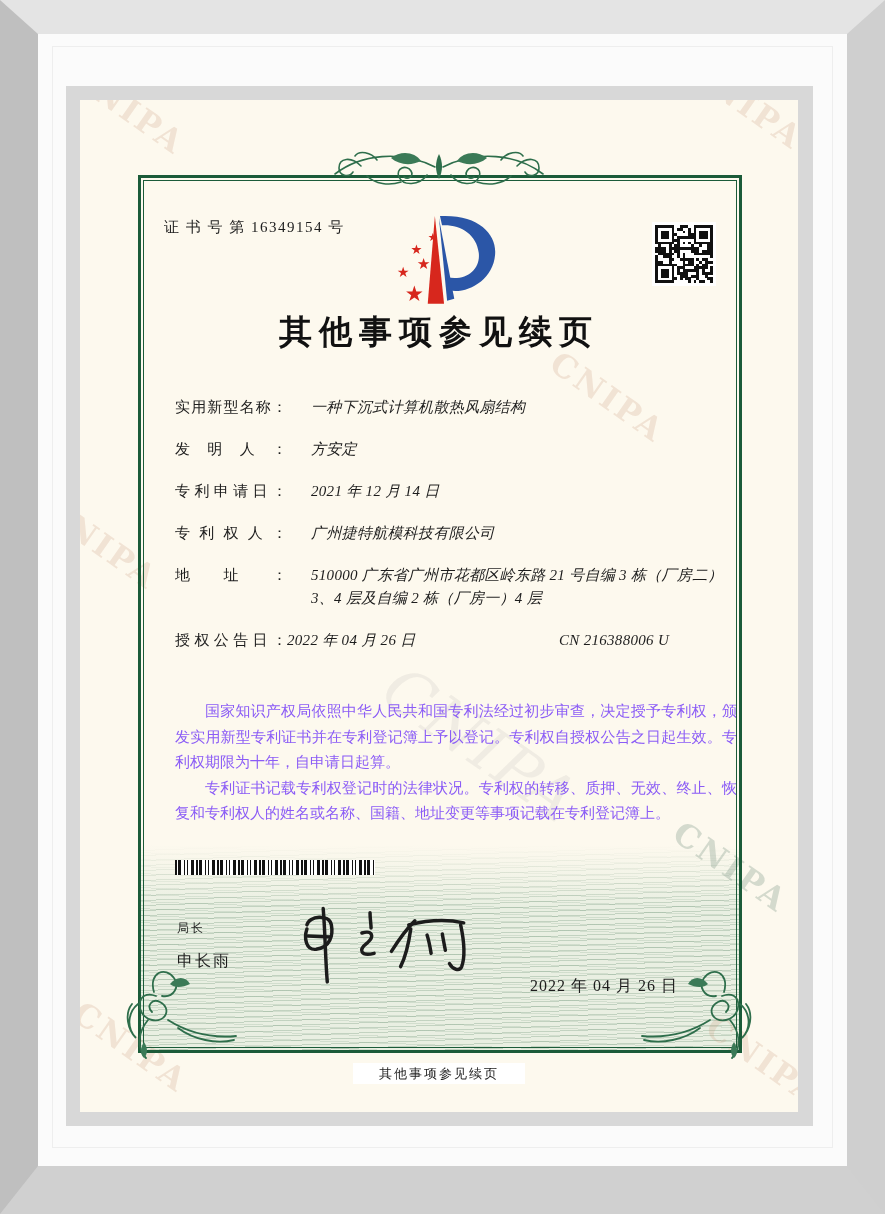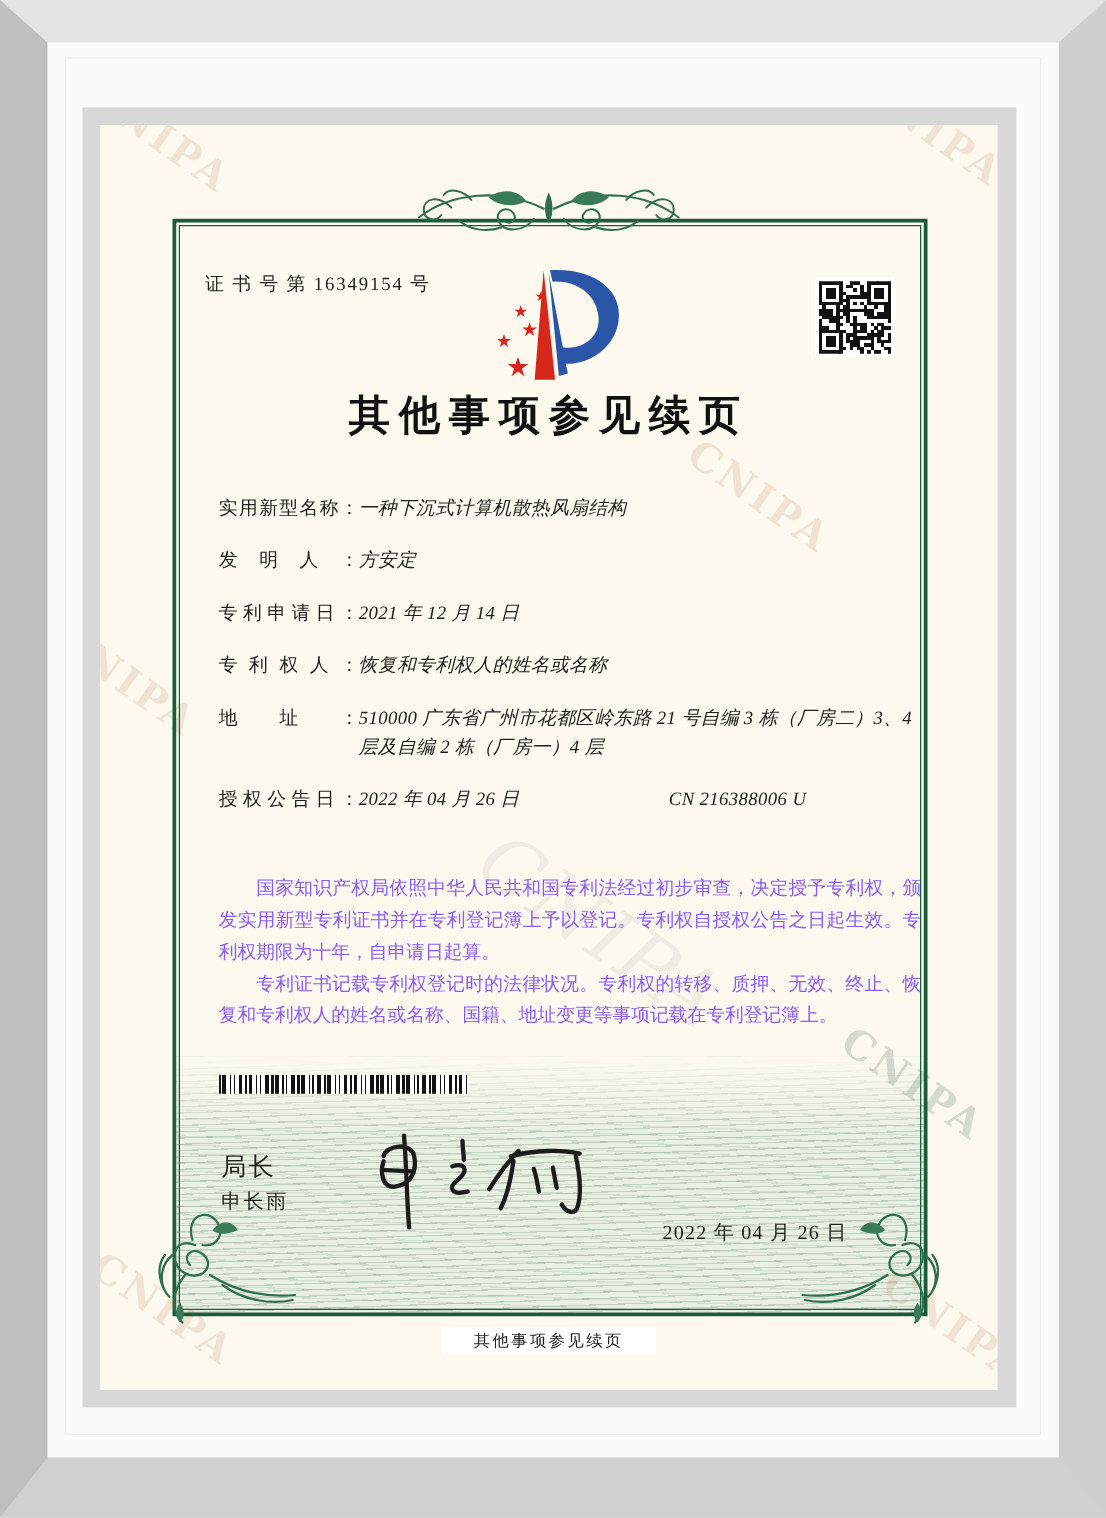--- a/index.html
+++ b/index.html
@@ -45,38 +45,38 @@
 
   
   .cert-no{position:absolute;left:84px;top:118px;font-size:15px;letter-spacing:1.5px;z-index:2;}
   .logo{position:absolute;left:303px;top:110px;width:116px;height:102px;z-index:2;}
   .qr{position:absolute;left:572px;top:122px;width:58px;height:58px;background:#fff;
       padding:3px;z-index:2;}
   .title{position:absolute;left:0;right:0;top:210px;text-align:center;font-size:33px;
          font-weight:bold;letter-spacing:7px;color:#111;z-index:2;}
 
   .fields{position:absolute;left:95px;top:296px;width:562px;font-size:15px;z-index:2;}
-  .frow{display:flex;margin-bottom:19px;line-height:23px;}
+  .frow{display:flex;margin-bottom:19px;line-height:23px;gap:24px;}
   .flabel{width:112px;flex:none;text-align:justify;text-align-last:justify;}
   .fvalue{flex:1;letter-spacing:0.3px;font-style:italic;}
   .grant .g1{display:flex;width:360px;flex:none;}
   .grant .g2{display:flex;flex:1;}
   .grant .flabel2{width:96px;flex:none;}
 
   .paragraphs{position:absolute;left:95px;top:599px;width:562px;font-size:15px;
       line-height:25.5px;color:#8b5cf6;text-align:justify;z-index:2;}
   .paragraphs p{margin:0;text-indent:2em;}
 
   .barcode{position:absolute;left:95px;top:760px;width:200px;height:15px;z-index:2;
     background-color:#fff;
     background-image:repeating-linear-gradient(90deg,
       #121212 0 2px,#fff 2px 3px,#121212 3px 6px,#fff 6px 9px,#121212 9px 10px,
       #fff 10px 12px,#121212 12px 13px,#fff 13px 16px,#121212 16px 19px,#fff 19px 21px);}
 
-  .signer-title{position:absolute;left:97px;top:820px;font-size:20px;letter-spacing:2px;z-index:2;}
+  .signer-title{position:absolute;left:97px;top:820px;font-size:12px;letter-spacing:2px;z-index:2;}
   .signer-name{position:absolute;left:97px;top:851px;font-size:16px;letter-spacing:2px;z-index:2;font-family:Liberation Serif, serif;}
   .signature{position:absolute;left:172px;top:776px;z-index:2;}
   .issue-date{position:absolute;left:450px;top:876px;font-size:16px;letter-spacing:1px;z-index:2;}
   .page-info{position:absolute;left:0;right:0;top:928px;text-align:center;font-size:13px;
      letter-spacing:1px;z-index:2;}
   .note{position:absolute;left:0;right:0;top:964px;text-align:center;z-index:2;}
   .note span{background:#fff;padding:3px 26px;font-size:13px;letter-spacing:2px;}
 </style>
 </head>
 <body>
@@ -427,21 +427,21 @@
       <div class="frow">
         <span class="flabel">发明人：</span>
         <span class="fvalue">方安定</span>
       </div>
       <div class="frow">
         <span class="flabel">专利申请日：</span>
         <span class="fvalue">2021 年 12 月 14 日</span>
       </div>
       <div class="frow">
         <span class="flabel">专利权人：</span>
-        <span class="fvalue">恢复和专利权人的姓名或名称</span>
+        <span class="fvalue">广州捷特航模科技有限公司</span>
       </div>
       <div class="frow">
         <span class="flabel">地址：</span>
         <span class="fvalue">510000 广东省广州市花都区岭东路 21 号自编 3 栋（厂房二）3、4 层及自编 2 栋（厂房一）4 层</span>
       </div>
       <div class="frow grant">
         <span class="g1">
           <span class="flabel">授权公告日：</span>
           <span class="fvalue">2022 年 04 月 26 日</span>
         </span>

